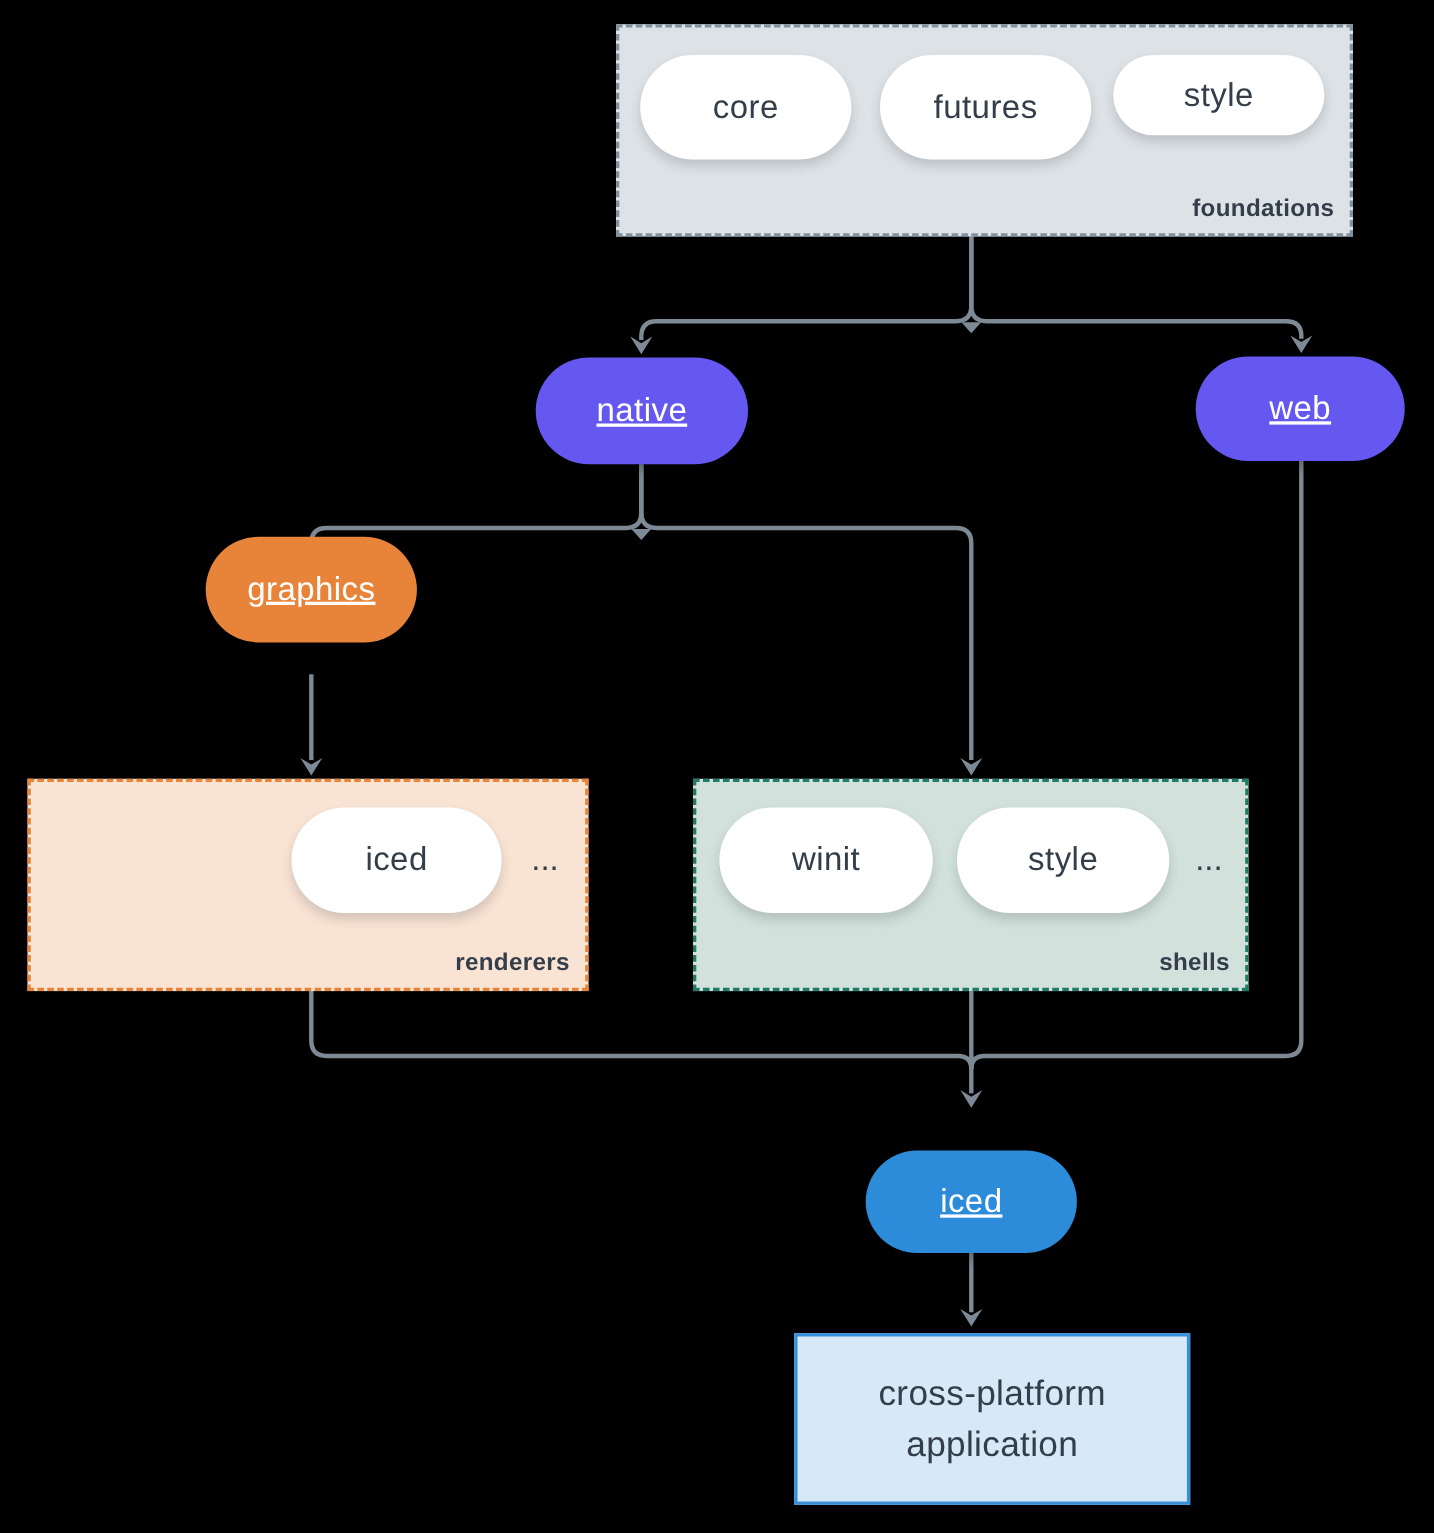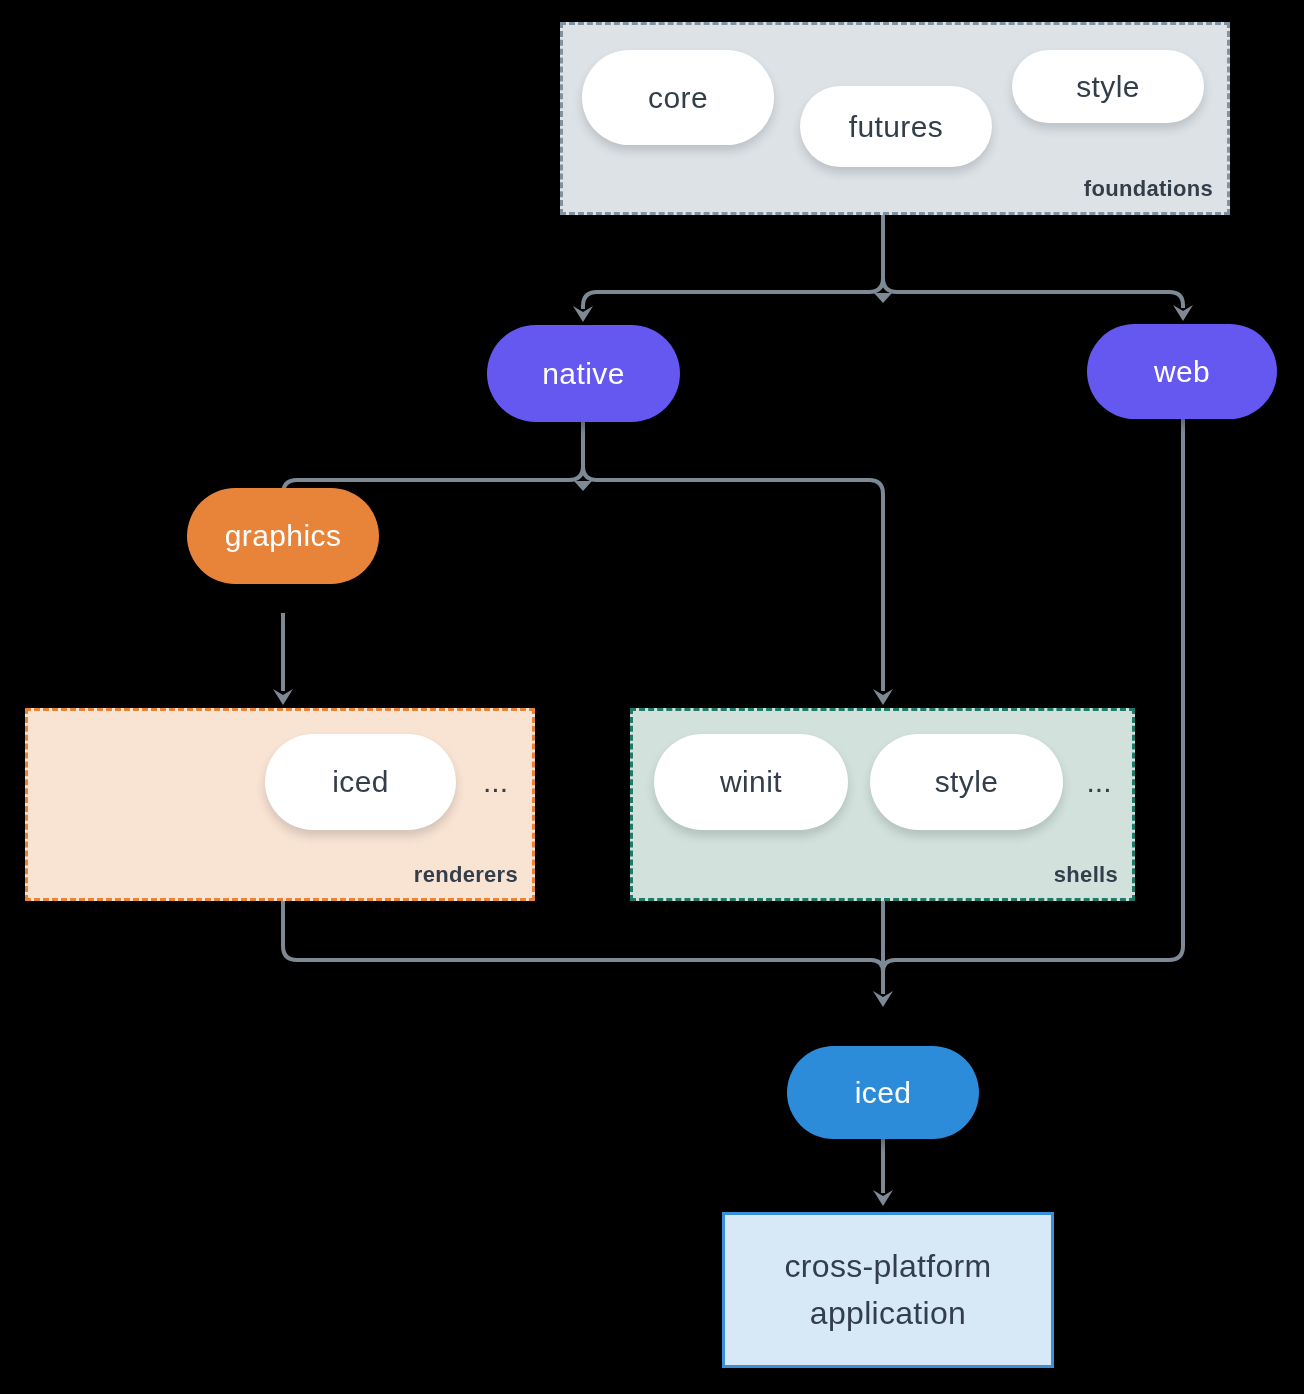--- a/index.html
+++ b/index.html
@@ -19,31 +19,31 @@
     font-size:22px;letter-spacing:.3px;color:var(--text-dark,#333e4a);font-weight:bold;
   }
   .pill{
     position:absolute;display:flex;align-items:center;justify-content:center;
     border-radius:60px;font-size:30px;letter-spacing:.4px;
   }
   .pill.white{
     background:var(--pill-bg,#fff);color:var(--text-dark,#333e4a);
     box-shadow:0 6px 10px rgba(40,50,60,.18);
   }
-  .pill.solid{color:var(--text-light,#fff);box-shadow:0 6px 10px rgba(0,0,0,.25);}
+  .pill.solid{color:var(--text-light,#fff);box-shadow:0 6px 10px rgba(0,0,0,.25);text-decoration:underline;}
   .dots{
     position:absolute;display:flex;align-items:center;justify-content:center;
     font-size:30px;color:var(--text-dark,#333e4a);
   }
 
   
   #foundations{left:560px;top:22px;width:670px;height:193px;
     background:var(--foundations-bg,#dde2e6);border:3px dashed var(--foundations-border,#8092a0);}
   #foundations .p0{left:19px;top:25px;width:192px;height:95px;}
-  #foundations .p1{left:237px;top:25px;width:192px;height:81px;margin-top:36px;}
+  #foundations .p1{left:237px;top:25px;width:192px;height:95px;}
   #foundations .p2{left:449px;top:25px;width:192px;height:73px;}
 
   
   #native{left:487px;top:325px;width:193px;height:97px;background:var(--purple,#6458f0);}
   #web{left:1087px;top:324px;width:190px;height:95px;background:var(--purple,#6458f0);}
   #graphics{left:187px;top:488px;width:192px;height:96px;background:var(--orange,#e8843a);}
   #iced{left:787px;top:1010px;width:192px;height:93px;background:var(--blue,#2d8cda);margin-top:36px;}
 
   
   #renderers{left:25px;top:708px;width:510px;height:193px;
@@ -54,21 +54,21 @@
 
   
   #shells{left:630px;top:708px;width:505px;height:193px;
     background:var(--shells-bg,#d2e1db);border:3px dashed var(--shells-border,#1f7a68);padding-left:48px;}
   #shells .p0{left:21px;top:23px;width:194px;height:96px;}
   #shells .p1{left:237px;top:23px;width:193px;height:96px;}
   #shells .dots{left:430px;top:23px;width:72px;height:96px;}
 
   
   #app{
-    left:722px;top:1212px;width:332px;height:156px;
+    left:722px;top:1212px;width:360px;height:156px;
     background:var(--app-bg,#d7e8f7);border:3px solid var(--app-border,#3a8fd9);
     display:flex;flex-direction:column;align-items:center;justify-content:center;
     font-size:32px;line-height:47px;color:var(--text-dark,#333e4a);letter-spacing:.3px;
   }
 </style>
 </head>
 <body>
 
 <div class="stage">
 

